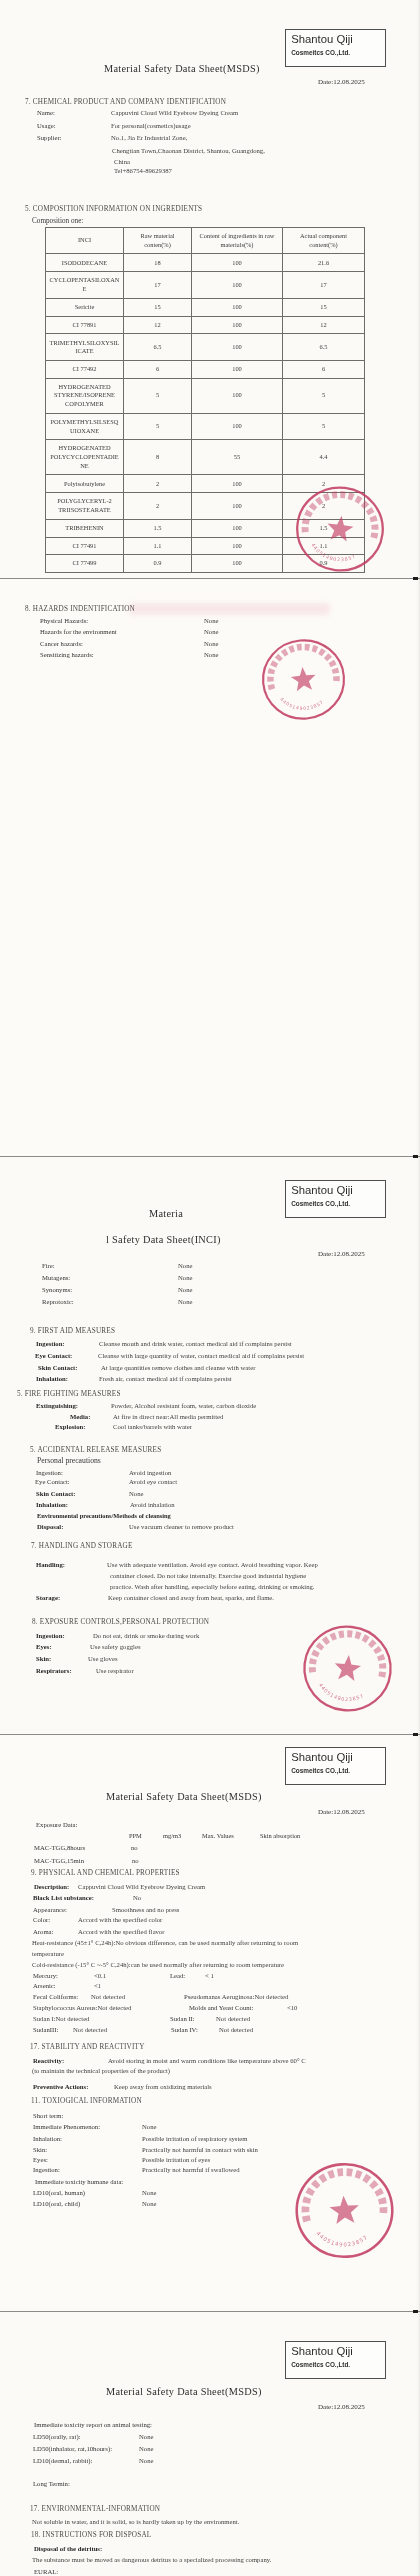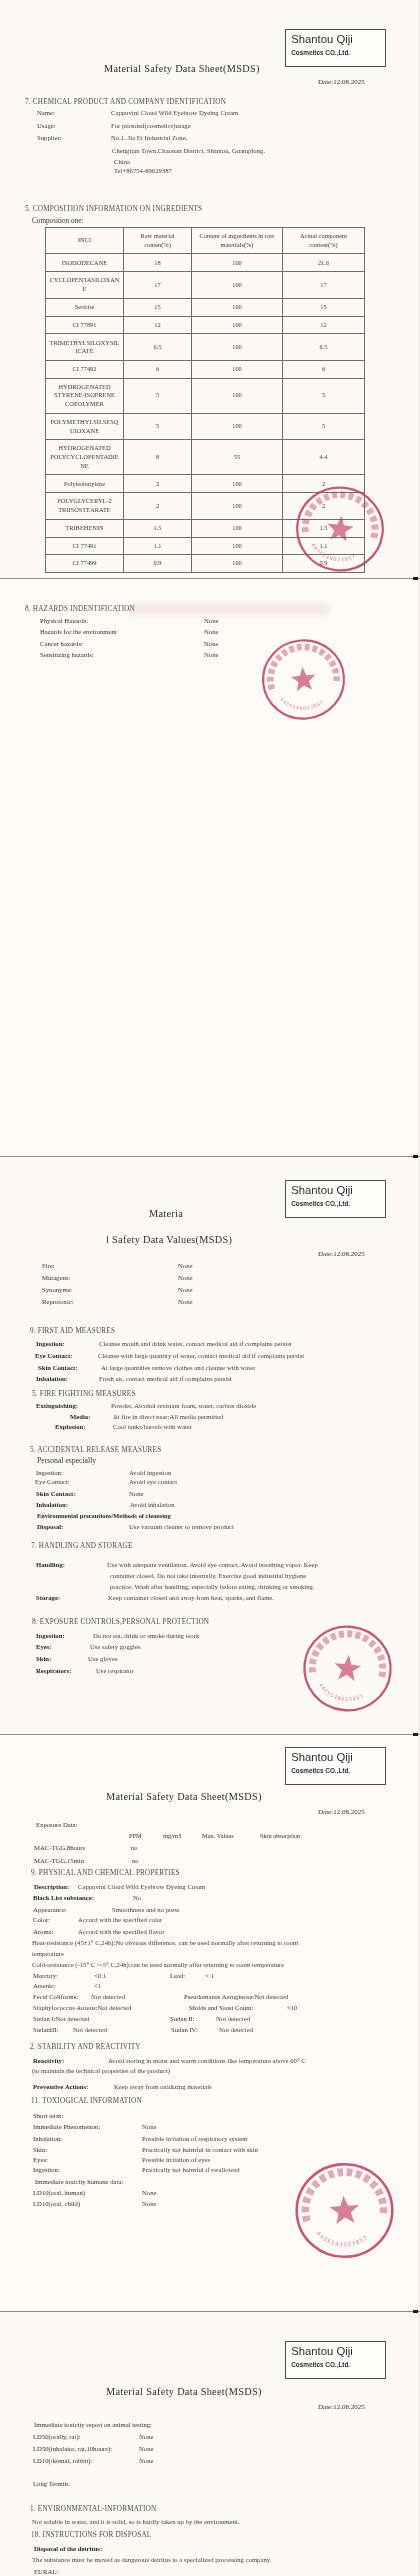--- a/index.html
+++ b/index.html
@@ -208,21 +208,21 @@
 
   <div class="sep" style="top:1156px">
       <span class="tick"></span>
     </div>
   <div class="page p3">
     <div class="cobox" style="top:24px">
       <div class="l1">Shantou Qiji</div>
       <div class="l2">Cosmeitcs CO.,Ltd.</div>
     </div>
     <div class="abs title" style="left:149px;top:52px">Materia</div>
-    <div class="abs title" style="left:106px;top:78px">l Safety Data Values(MSDS)</div>
+    <div class="abs title" style="left:106px;top:78px">l Safety Data Sheet(INCI)</div>
     <div class="abs date" style="left:318px;top:94px">Date:12.08.2025</div>
 
     <div class="abs lbl" style="left:42px;top:106px">Fire:</div>
     <div class="abs val" style="left:178px;top:106px">None</div>
     <div class="abs lbl" style="left:42px;top:118px">Mutagens:</div>
     <div class="abs val" style="left:178px;top:118px">None</div>
     <div class="abs lbl" style="left:42px;top:130px">Synonyms:</div>
     <div class="abs val" style="left:178px;top:130px">None</div>
     <div class="abs lbl" style="left:42px;top:142px">Reprotoxic:</div>
     <div class="abs val" style="left:178px;top:142px">None</div>
@@ -230,30 +230,30 @@
     <div class="abs h" style="left:30px;top:171px">9. FIRST AID MEASURES</div>
     <div class="abs lbl b" style="left:36px;top:184px">Ingestion:</div>
     <div class="abs val" style="left:99px;top:184px">Cleanse mouth and drink water, contact medical aid if complains persist</div>
     <div class="abs lbl b" style="left:35px;top:196px">Eye Contact:</div>
     <div class="abs val" style="left:98px;top:196px">Cleanse with large quantity of water, contact medical aid if complains persist</div>
     <div class="abs lbl b" style="left:38px;top:208px">Skin Contact:</div>
     <div class="abs val" style="left:101px;top:208px">At large quantities remove clothes and cleanse with water</div>
     <div class="abs lbl b" style="left:36px;top:219px">Inhalation:</div>
     <div class="abs val" style="left:99px;top:219px">Fresh air, contact medical aid if complains persist</div>
 
-    <div class="abs h" style="left:32px;top:234px">5. FIRE FIGHTING MEASURES</div>
+    <div class="abs h" style="left:17px;top:234px">5. FIRE FIGHTING MEASURES</div>
     <div class="abs lbl b" style="left:36px;top:246px">Extinguishing:</div>
     <div class="abs val" style="left:111px;top:246px">Powder, Alcohol resistant foam, water, carbon dioxide</div>
     <div class="abs lbl b" style="left:70px;top:257px">Media:</div>
     <div class="abs val" style="left:113px;top:257px">At fire in direct near:All media permitted</div>
     <div class="abs lbl b" style="left:55px;top:267px">Explosion:</div>
     <div class="abs val" style="left:113px;top:267px">Cool tanks/barrels with water</div>
 
     <div class="abs h" style="left:30px;top:290px">5. ACCIDENTAL RELEASE MEASURES</div>
-    <div class="abs lbl" style="left:37px;top:300px;font-size:7.7px">Personal especially</div>
+    <div class="abs lbl" style="left:37px;top:300px;font-size:7.7px">Personal precautions</div>
     <div class="abs lbl" style="left:36px;top:313px">Ingestion:</div>
     <div class="abs val" style="left:129px;top:313px">Avoid ingestion</div>
     <div class="abs lbl" style="left:35px;top:322px">Eye Contact:</div>
     <div class="abs val" style="left:129px;top:322px">Avoid eye contact</div>
     <div class="abs lbl b" style="left:36px;top:334px">Skin Contact:</div>
     <div class="abs val" style="left:129px;top:334px">None</div>
     <div class="abs lbl b" style="left:36px;top:345px">Inhalation:</div>
     <div class="abs val" style="left:130px;top:345px">Avoid inhalation</div>
     <div class="abs lbl b sm" style="left:37px;top:356px">Environmental precautions/Methods of cleansing</div>
     <div class="abs lbl b" style="left:37px;top:367px">Disposal:</div>
@@ -330,21 +330,21 @@
     <div class="abs lbl" style="left:189px;top:270px">Molds and Yeast Count:</div>
     <div class="abs val" style="left:287px;top:270px">&lt;10</div>
     <div class="abs val" style="left:33px;top:281px">Sudan I:Not detected</div>
     <div class="abs lbl" style="left:170px;top:281px">Sudan II:</div>
     <div class="abs val" style="left:216px;top:281px">Not detected</div>
     <div class="abs lbl" style="left:33px;top:292px">SudanIII:</div>
     <div class="abs val" style="left:73px;top:292px">Not detected</div>
     <div class="abs lbl" style="left:171px;top:292px">Sudan IV:</div>
     <div class="abs val" style="left:219px;top:292px">Not detected</div>
 
-    <div class="abs h" style="left:30px;top:309px">2. STABILITY AND REACTIVITY</div>
+    <div class="abs h" style="left:30px;top:309px">17. STABILITY AND REACTIVITY</div>
     <div class="abs lbl b" style="left:33px;top:323px">Reactivity:</div>
     <div class="abs val" style="left:108px;top:323px">Avoid storing in moist and warm conditions like temperature above 60° C</div>
     <div class="abs val" style="left:32px;top:333px">(to maintain the technical properties of the product)</div>
     <div class="abs lbl b" style="left:33px;top:349px">Preventive Actions:</div>
     <div class="abs val" style="left:114px;top:349px">Keep away from oxidizing materials</div>
 
     <div class="abs h" style="left:31px;top:363px">11. TOXIOGICAL INFORMATION</div>
     <div class="abs lbl" style="left:33px;top:378px">Short term:</div>
     <div class="abs lbl" style="left:33px;top:389px">Immediate Phenomenon:</div>
     <div class="abs val" style="left:142px;top:389px">None</div>
@@ -380,21 +380,21 @@
 
     <div class="abs lbl" style="left:34px;top:110px">Immediate toxicity report on animal testing:</div>
     <div class="abs lbl" style="left:33px;top:122px">LD50(orally, rat):</div>
     <div class="abs val" style="left:139px;top:122px">None</div>
     <div class="abs lbl" style="left:33px;top:134px">LD50(inhalator, rat,10hours):</div>
     <div class="abs val" style="left:139px;top:134px">None</div>
     <div class="abs lbl" style="left:33px;top:146px">LD10(dermal, rabbit):</div>
     <div class="abs val" style="left:139px;top:146px">None</div>
     <div class="abs lbl" style="left:33px;top:169px">Long Termin:</div>
 
-    <div class="abs h" style="left:30px;top:194px">1. ENVIRONMENTAL-INFORMATION</div>
+    <div class="abs h" style="left:30px;top:194px">17. ENVIRONMENTAL-INFORMATION</div>
     <div class="abs val" style="left:32px;top:207px">Not soluble in water, and it is solid, so is hardly taken up by the environment.</div>
 
     <div class="abs h" style="left:31px;top:220px">18. INSTRUCTIONS FOR DISPOSAL</div>
     <div class="abs lbl b" style="left:34px;top:234px">Disposal of the detritus:</div>
     <div class="abs val" style="left:32px;top:245px">The substance must be moved as dangerous detritus to a specialized processing company.</div>
     <div class="abs lbl" style="left:34px;top:257px">EURAL:</div>
 
   </div>
 
   <div class="edge"></div>

